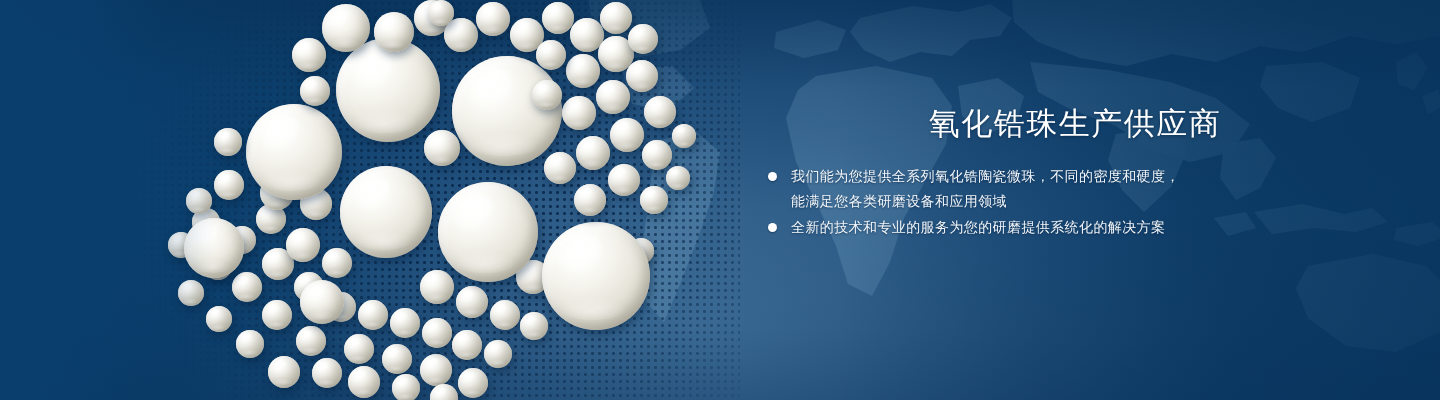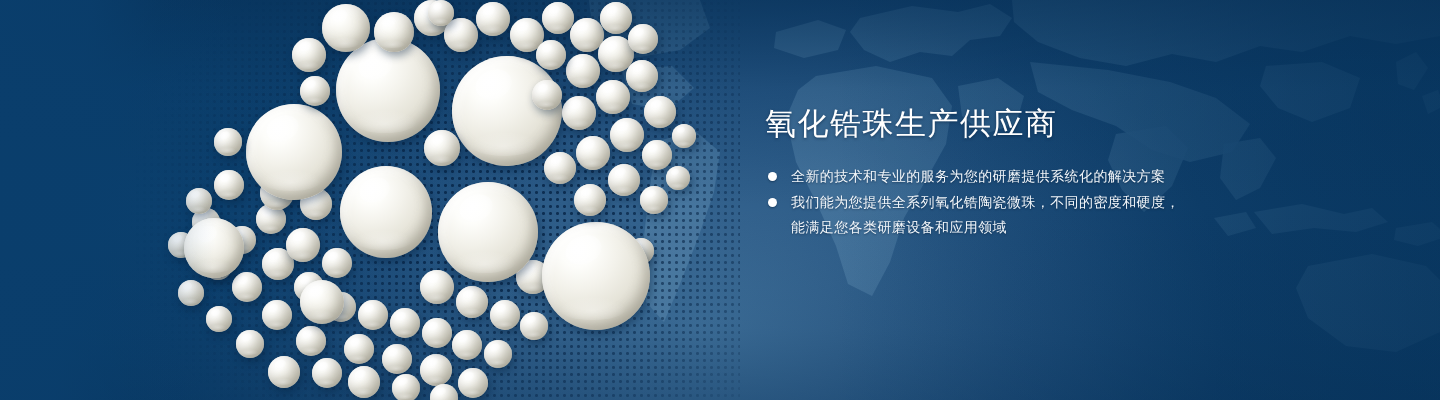--- a/index.html
+++ b/index.html
@@ -158,20 +158,21 @@
     width: 620px;
   }
   .headline {
     margin: 0;
     font-size: 31px;
     line-height: 40px;
     font-weight: 400;
     color: #ffffff;
     letter-spacing: 1.5px;
     text-shadow: 0 1px 3px rgba(2,26,52,0.55);
+    text-align: center;
   }
   .bullets {
     list-style: none;
     margin: 20px 0 0 0;
     padding: 0;
   }
   .bullet-item {
     position: relative;
     padding-left: 26px;
     margin-bottom: 1px;
@@ -340,26 +341,26 @@
 
   <div class="beads-fade"></div>
 
   <div class="copy">
     <h1 class="headline">氧化锆珠生产供应商</h1>
 
     <ul class="bullets">
 
       <li class="bullet-item">
         <span class="bullet-dot"></span>
-        <span class="bullet-line">全新的技术和专业的服务为您的研磨提供系统化的解决方案</span>
-      </li>
-
-      <li class="bullet-item">
-        <span class="bullet-dot"></span>
         <span class="bullet-line">我们能为您提供全系列氧化锆陶瓷微珠，不同的密度和硬度，</span>
         <span class="bullet-line">能满足您各类研磨设备和应用领域</span>
       </li>
 
+      <li class="bullet-item">
+        <span class="bullet-dot"></span>
+        <span class="bullet-line">全新的技术和专业的服务为您的研磨提供系统化的解决方案</span>
+      </li>
+
 
     </ul>
   </div>
 
 </div>
 
 </body></html>

